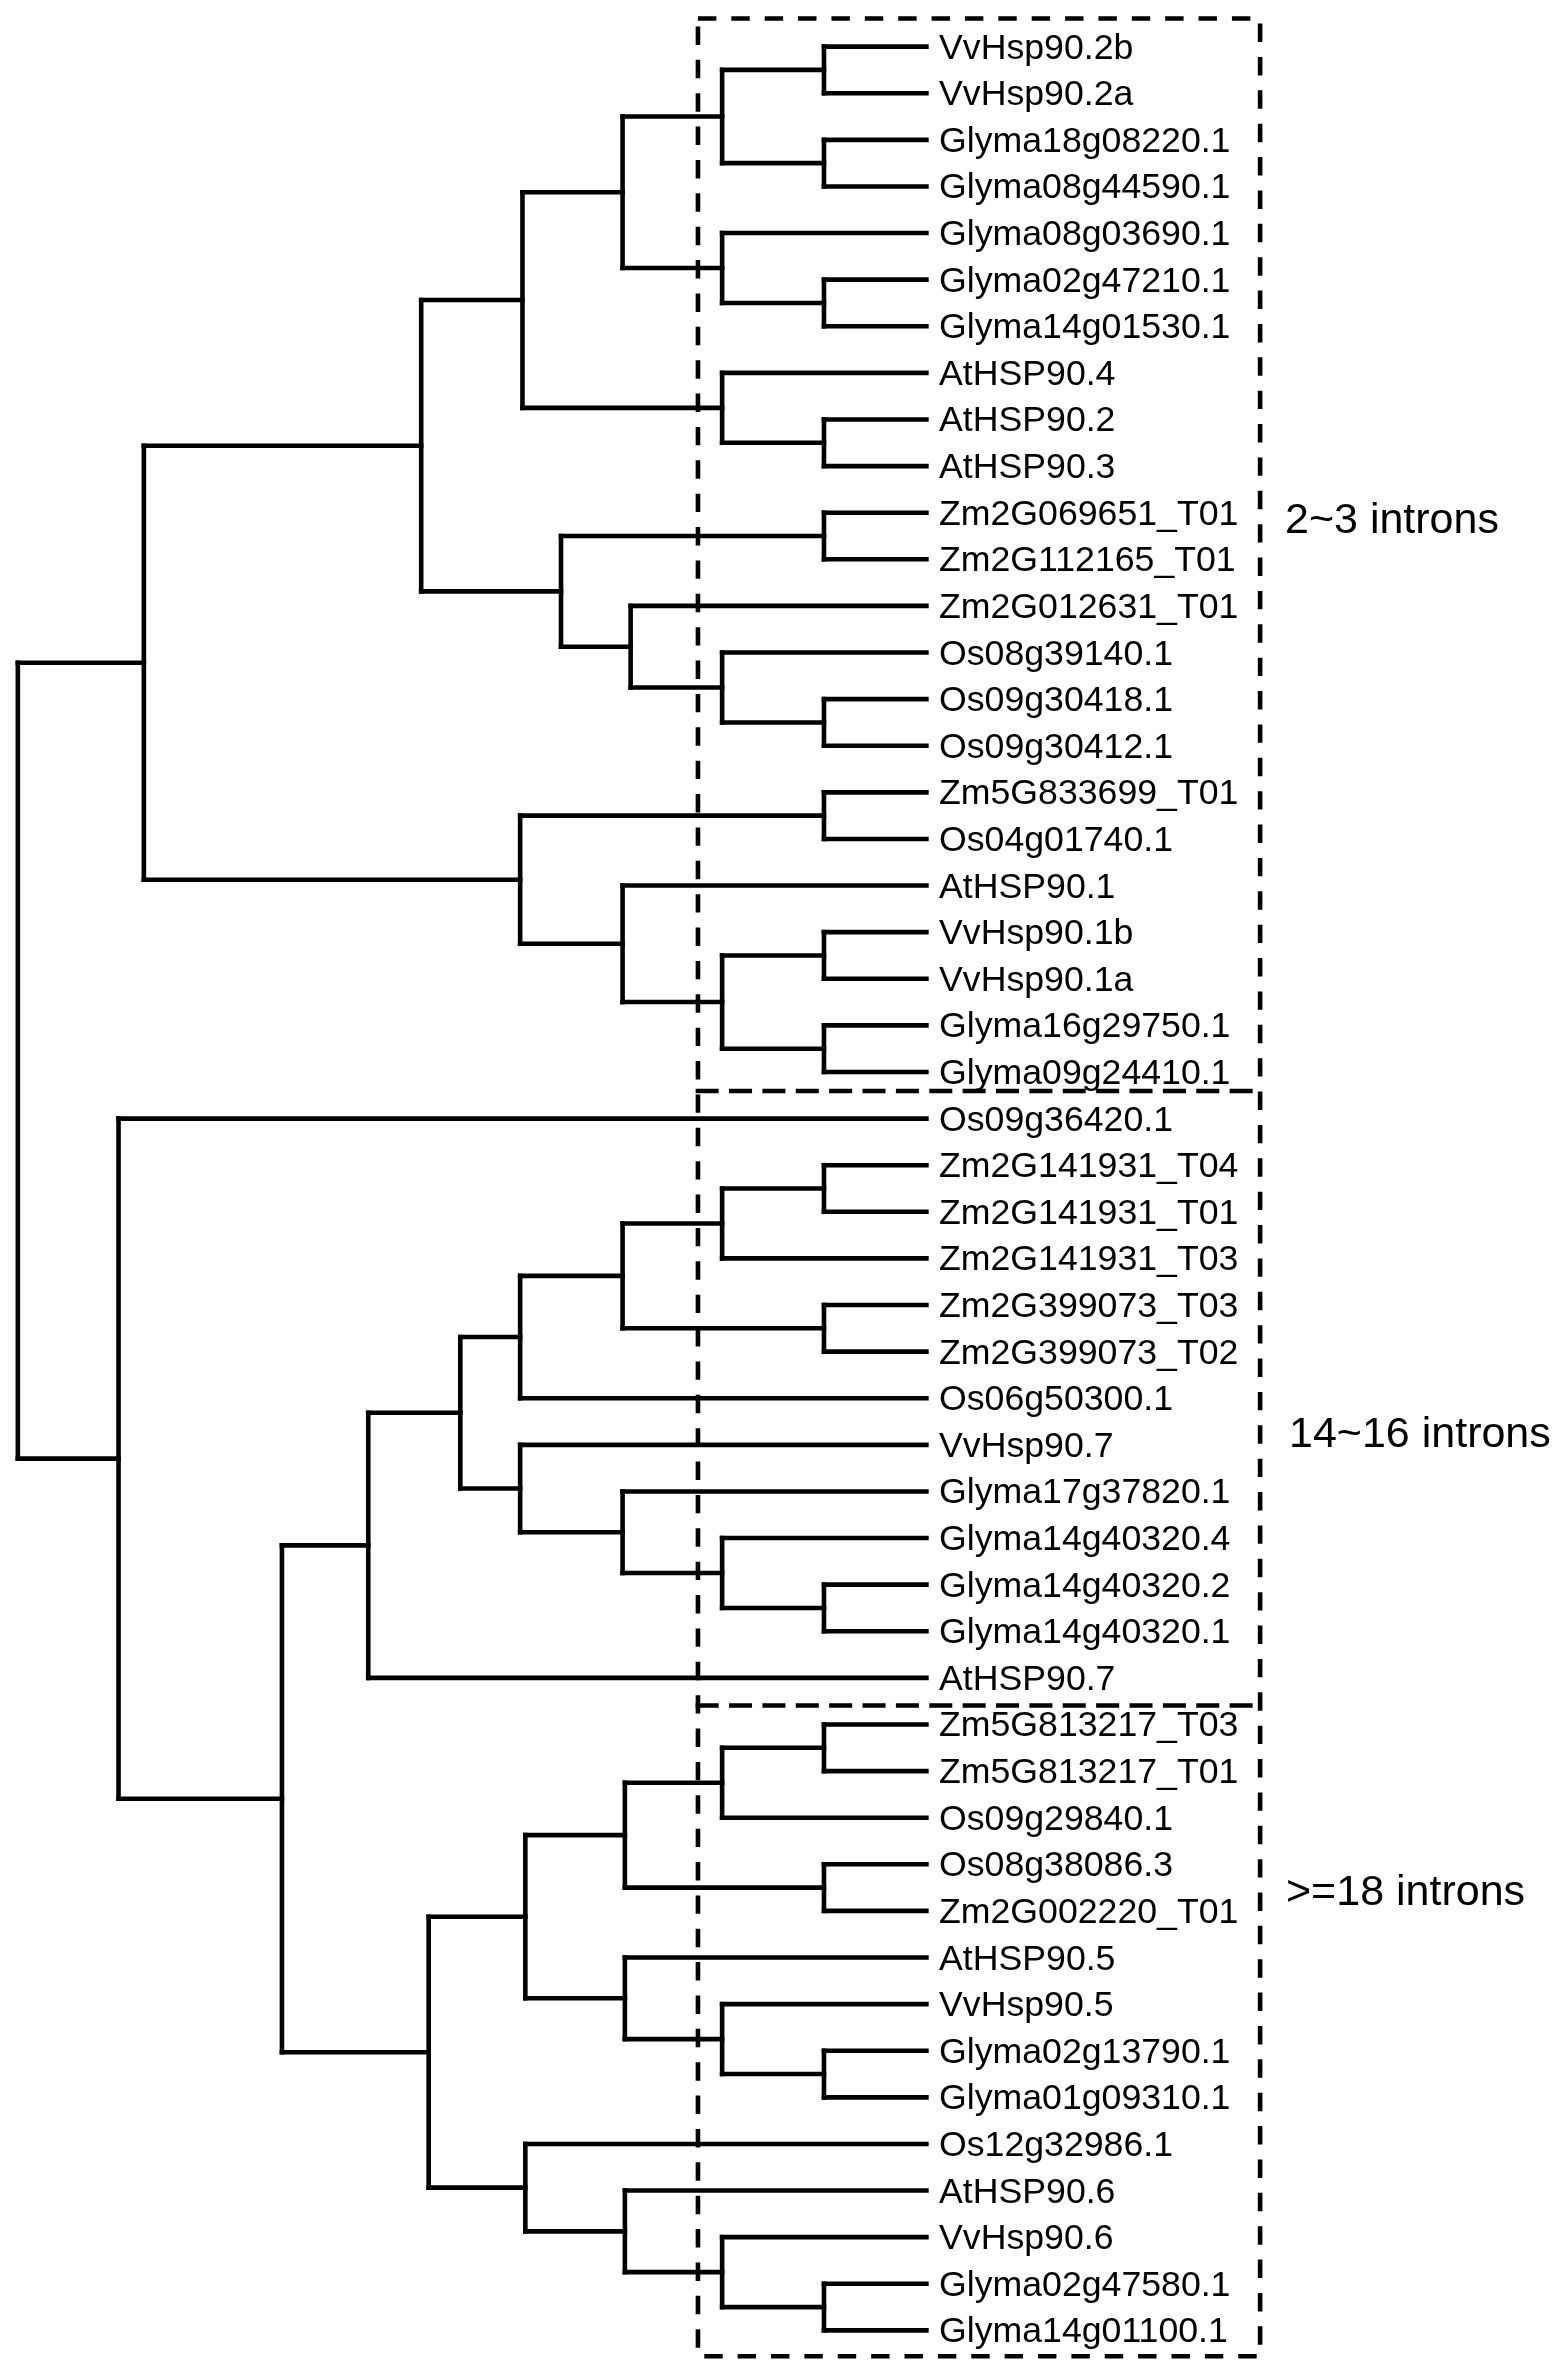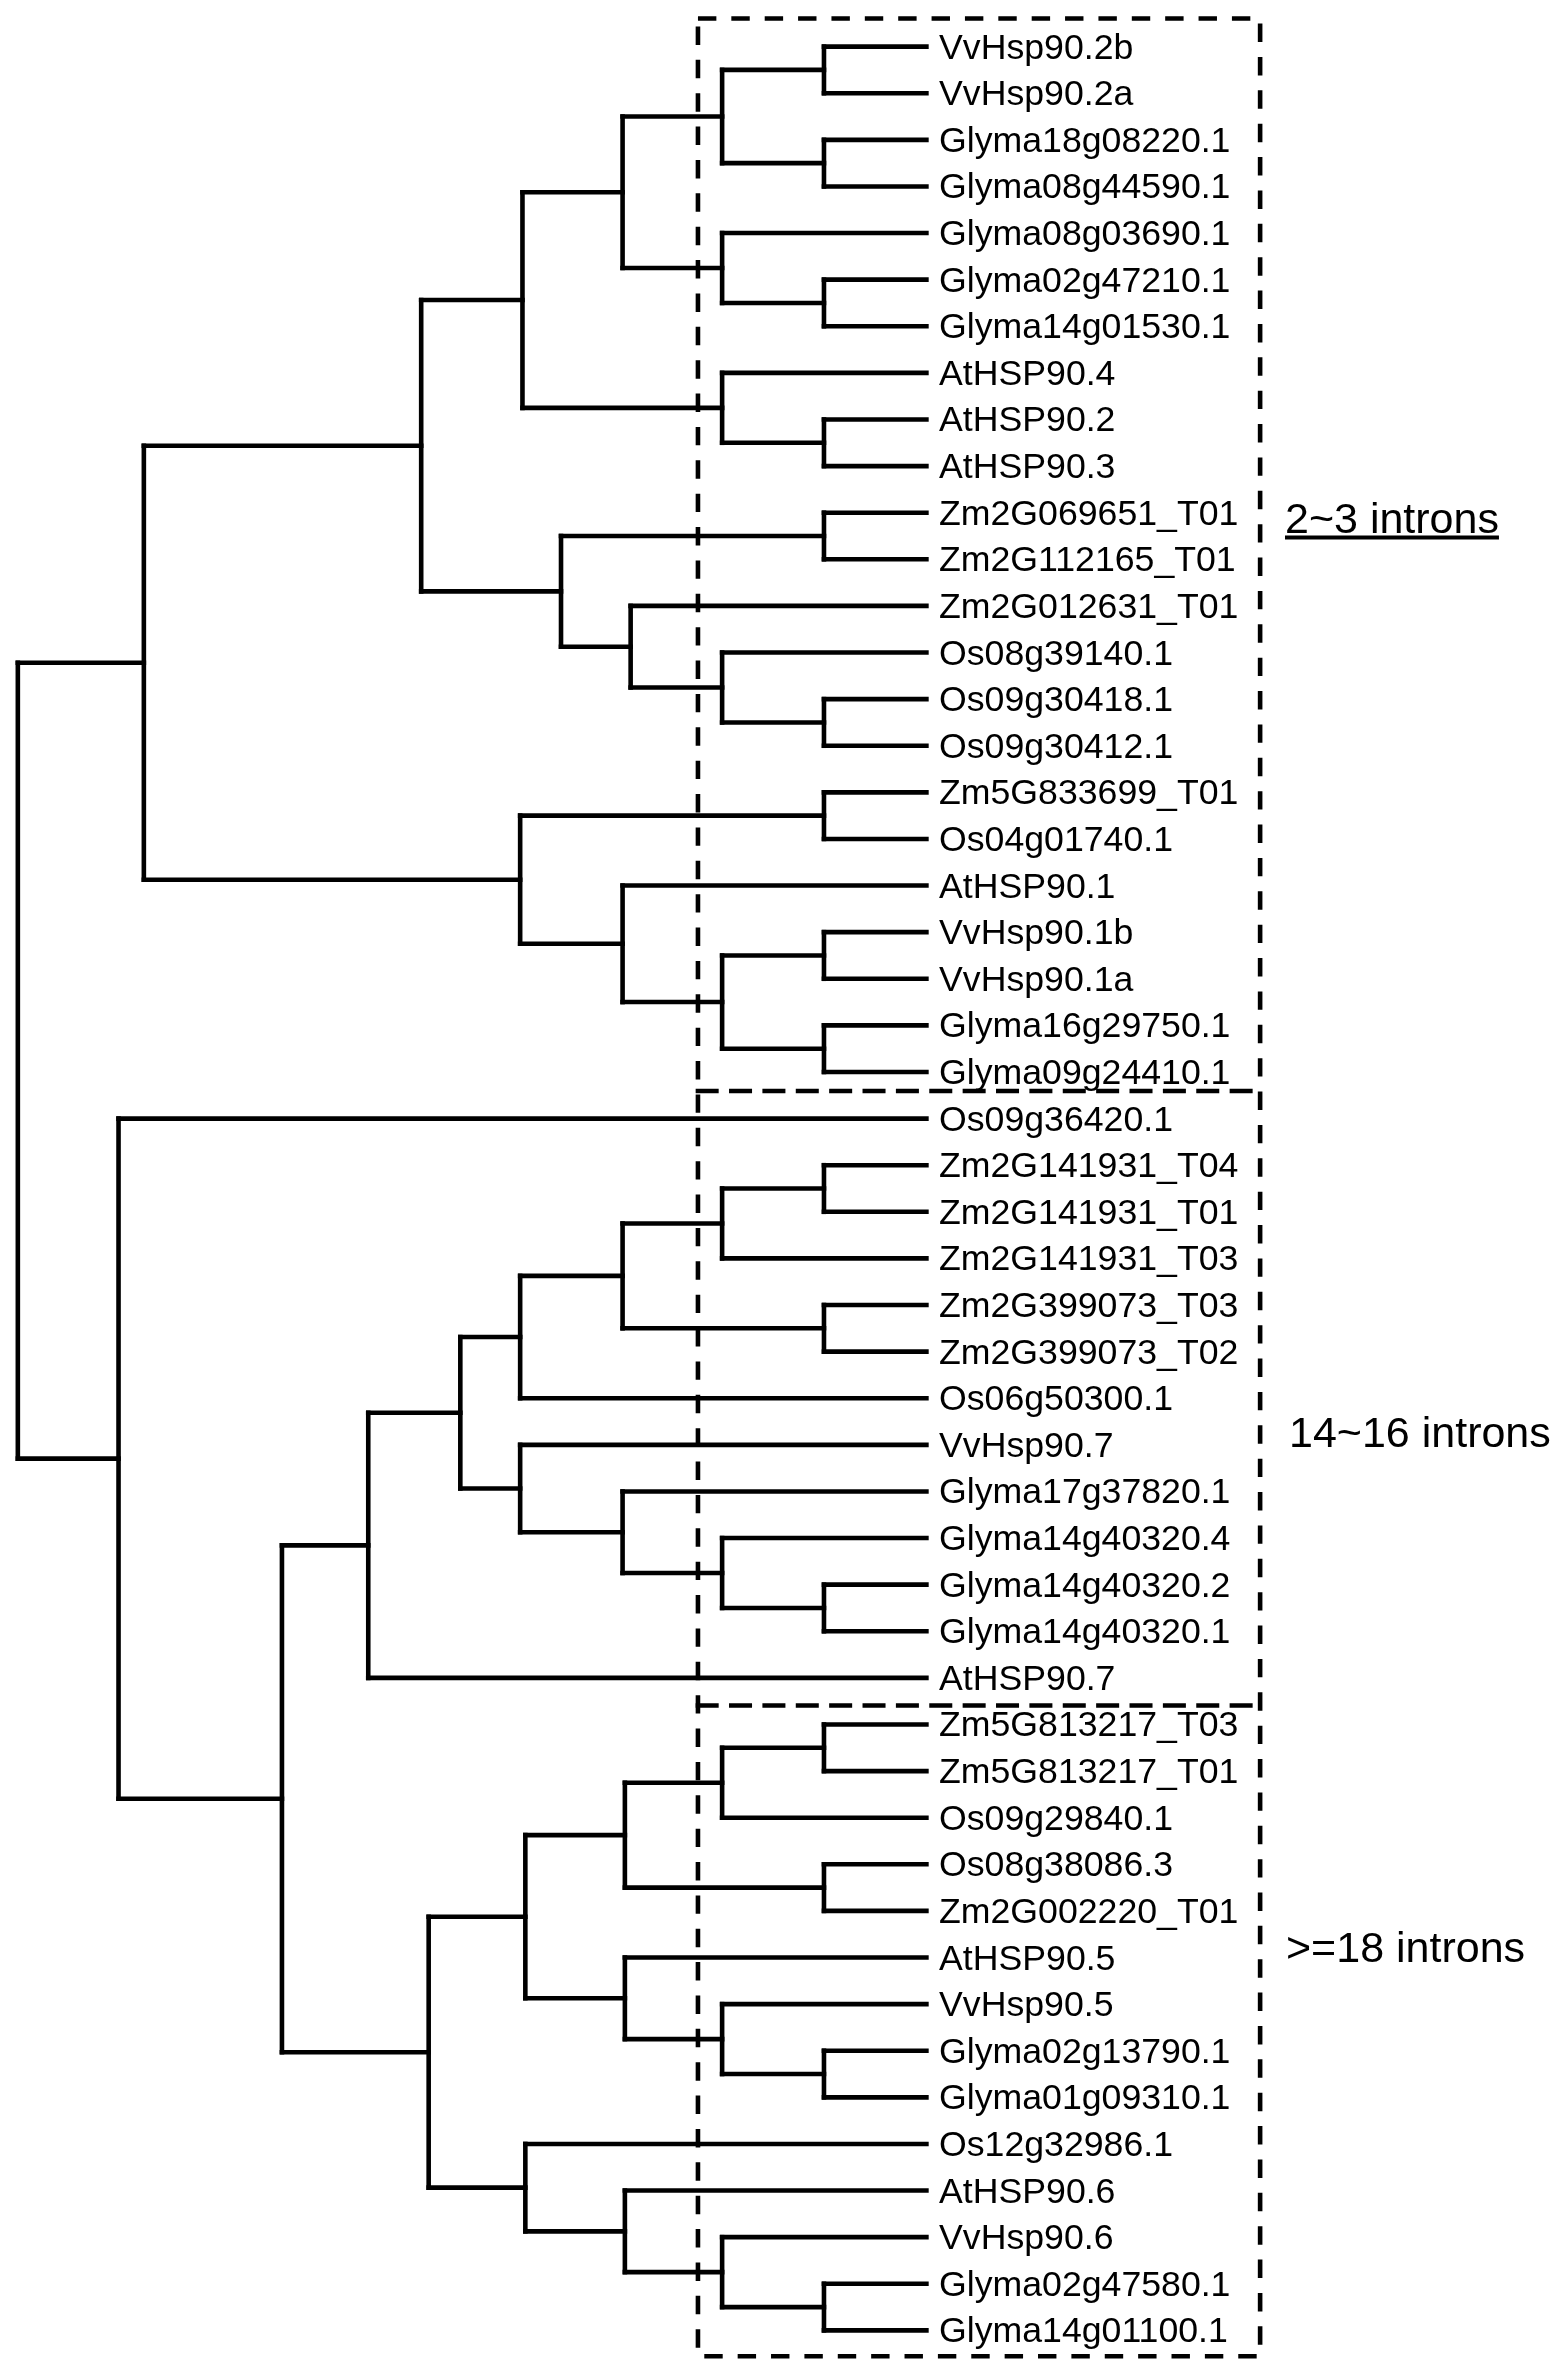--- a/index.html
+++ b/index.html
@@ -1,23 +1,23 @@
 <!DOCTYPE html>
 <html style="font-size:9.2px"><head>
 <meta charset="utf-8">
 <style>
   html,body{margin:0;padding:0;background:#ffffff;}
   body{width:1553px;height:2377px;position:relative;font-family:"Liberation Sans",sans-serif;}
   #figure{position:absolute;left:0;top:0;width:1553px;height:2377px;}
   #tree-svg{position:absolute;left:0;top:0;}
   #tree-svg text{font-family:"Liberation Sans",sans-serif;font-size:62px;fill:#000;}
   .group-label{position:absolute;font-size:43px;color:#000;white-space:nowrap;transform:translateY(-50%);}
-  #group-label-0{left:1285px;top:518px;text-decoration:underline;}
+  #group-label-0{left:1285px;top:518px;}
   #group-label-1{left:1289px;top:1397px;margin-top:35px;}
-  #group-label-2{left:1286px;top:1947px;}
+  #group-label-2{left:1286px;top:1890px;}
 </style>
 </head>
 <body>
 
 <div id="figure">
   <svg id="tree-svg" width="1553" height="2377" viewBox="0 0 2699 4131" xmlns="http://www.w3.org/2000/svg">
       <rect x="1213" y="32" width="977" height="4063" fill="none" stroke="#000000" stroke-width="8" stroke-dasharray="32 26"></rect>
       <line x1="1213" y1="1896" x2="2190" y2="1896" stroke="#000000" stroke-width="8" stroke-linecap="square" stroke-dasharray="32 26"></line>
       <line x1="1213" y1="2964" x2="2190" y2="2964" stroke="#000000" stroke-width="8" stroke-linecap="square" stroke-dasharray="32 26"></line>
       <text x="1632" y="81" dominant-baseline="central">VvHsp90.2b</text>

